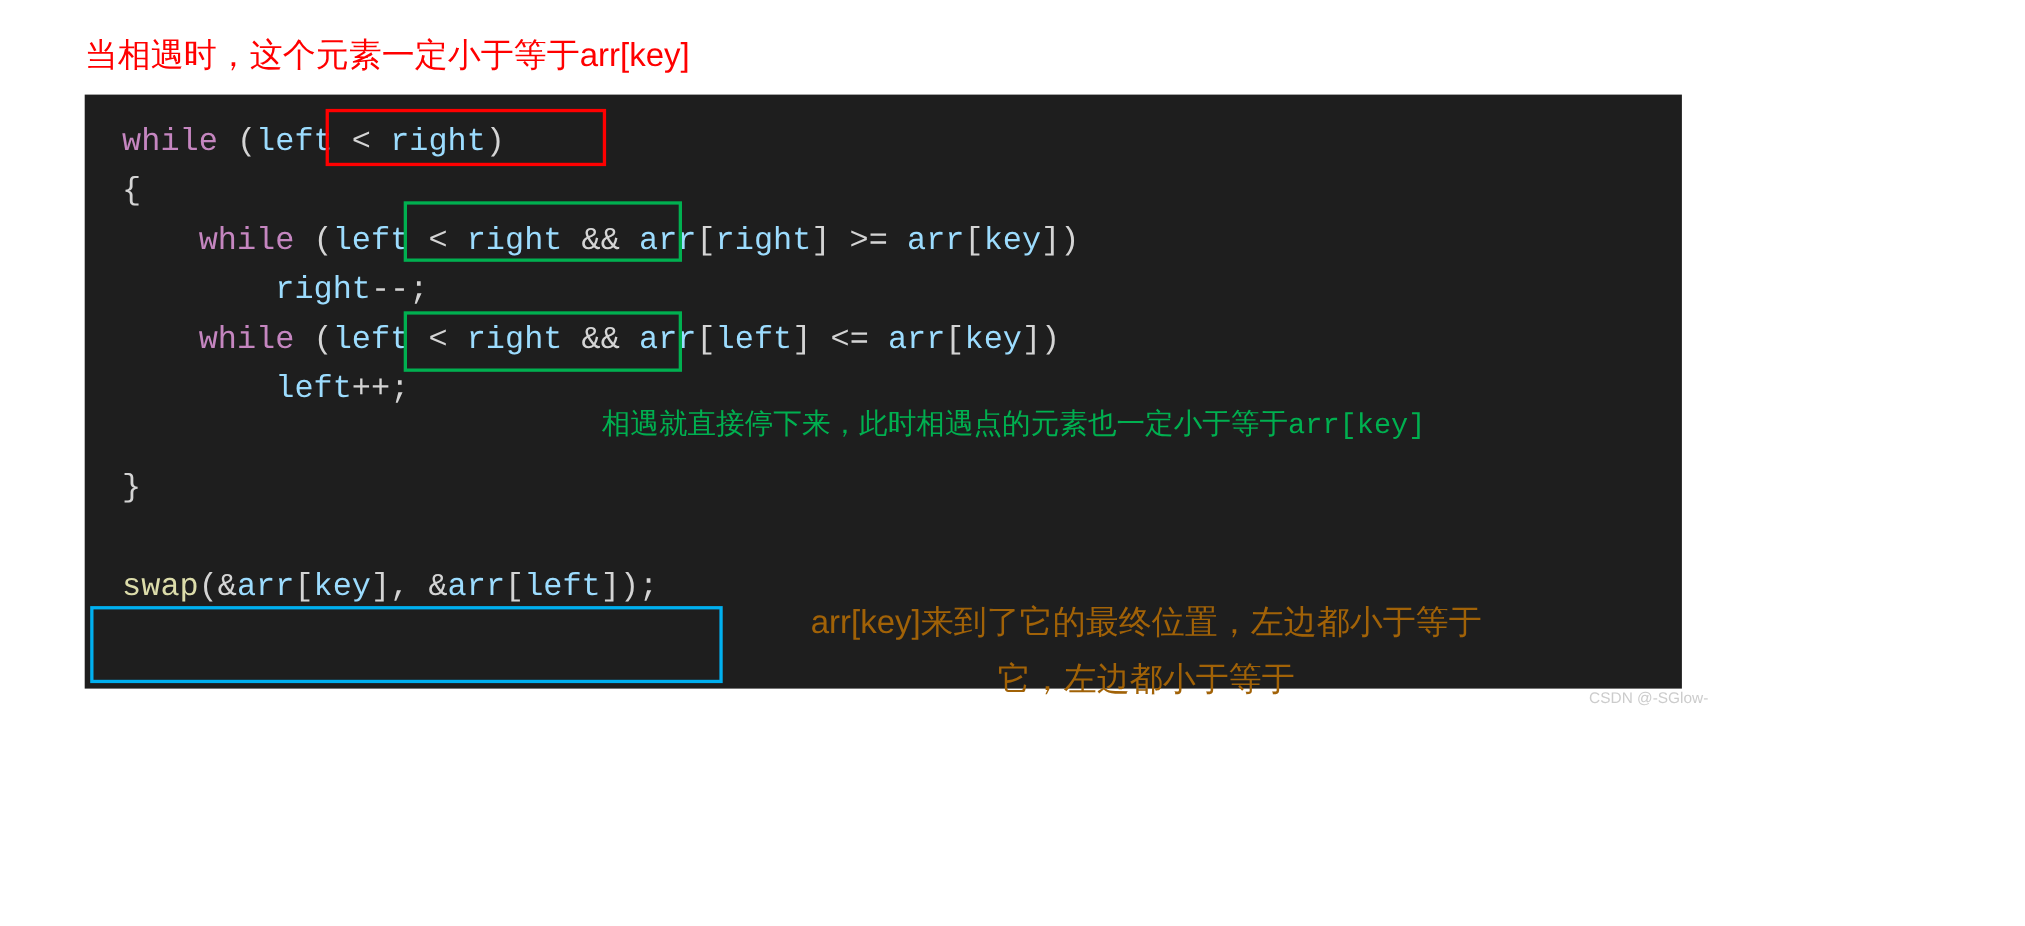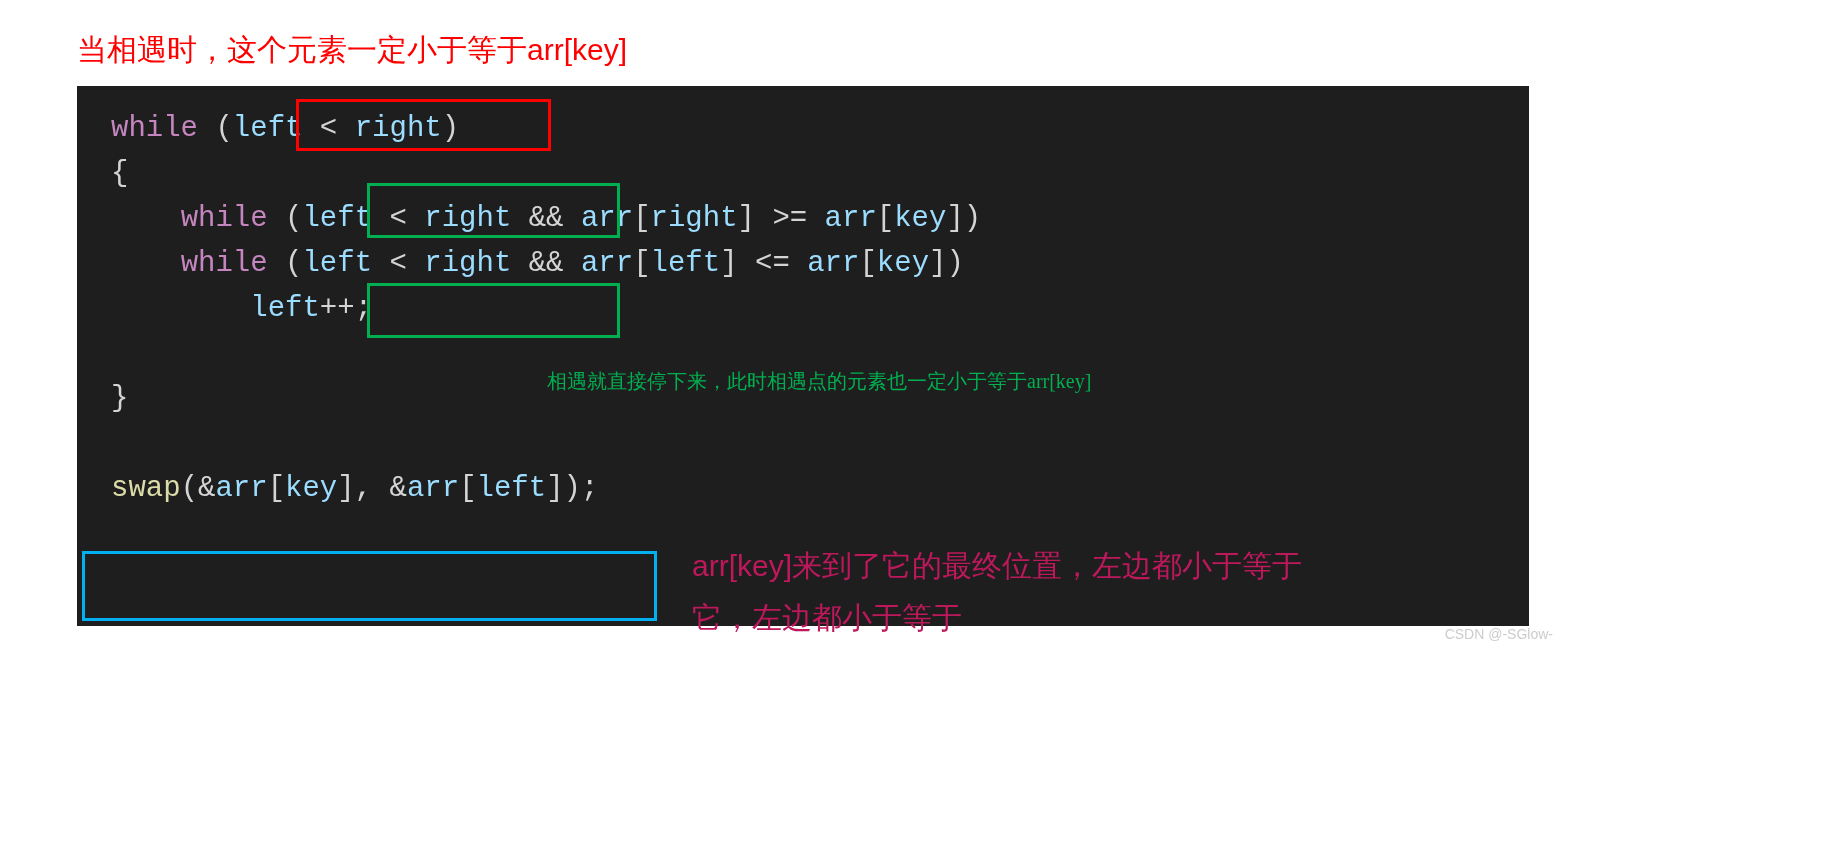--- a/index.html
+++ b/index.html
@@ -77,33 +77,34 @@
     border: 3px solid #00b0f0;
     left: 60px;
     top: 551px;
     width: 575px;
     height: 70px;
   }
   .green-annotation {
     position: absolute;
     left: 525px;
     top: 368px;
-    font-size: 20px;
+    font-size: 26px;
     color: #00b050;
-    font-family: Liberation Serif, serif;
+    font-family: Liberation Mono, monospace;
   }
   .blue-annotation {
     position: absolute;
     left: 670px;
     top: 540px;
     font-size: 30px;
-    color: #be185d;
+    color: #a16207;
     font-family: "Microsoft YaHei", sans-serif;
     line-height: 52px;
     width: 700px;
+    text-align: center;
   }
   .watermark {
     position: absolute;
     right: 310px;
     bottom: 200px;
     font-size: 14px;
     color: #cccccc;
     font-family: Arial, sans-serif;
     text-align: center;
   }
@@ -116,20 +117,21 @@
   <div class="top-annotation">当相遇时，这个元素一定小于等于arr[key]</div>
 
   <div class="code-block">
 
     <div class="code-line"><span class="kw">while</span><span class="op"> (</span><span class="id">left</span><span class="op"> &lt; </span><span class="id">right</span><span class="op">)</span></div>
 
     <div class="code-line"><span class="op">{</span></div>
 
     <div class="code-line"><span>    </span><span class="kw">while</span><span class="op"> (</span><span class="id">left</span><span class="op"> &lt; </span><span class="id">right</span><span class="op"> &amp;&amp; </span><span class="id">arr</span><span class="op">[</span><span class="id">right</span><span class="op">] &gt;= </span><span class="id">arr</span><span class="op">[</span><span class="id">key</span><span class="op">])</span></div>
 
+    <div class="code-line"><span>        </span><span class="id">right</span><span class="op">--;</span></div>
 
     <div class="code-line"><span>    </span><span class="kw">while</span><span class="op"> (</span><span class="id">left</span><span class="op"> &lt; </span><span class="id">right</span><span class="op"> &amp;&amp; </span><span class="id">arr</span><span class="op">[</span><span class="id">left</span><span class="op">] &lt;= </span><span class="id">arr</span><span class="op">[</span><span class="id">key</span><span class="op">])</span></div>
 
     <div class="code-line"><span>        </span><span class="id">left</span><span class="op">++;</span></div>
 
     <div class="code-line"> </div>
 
 
     <div class="code-line"><span class="op">}</span></div>
 

